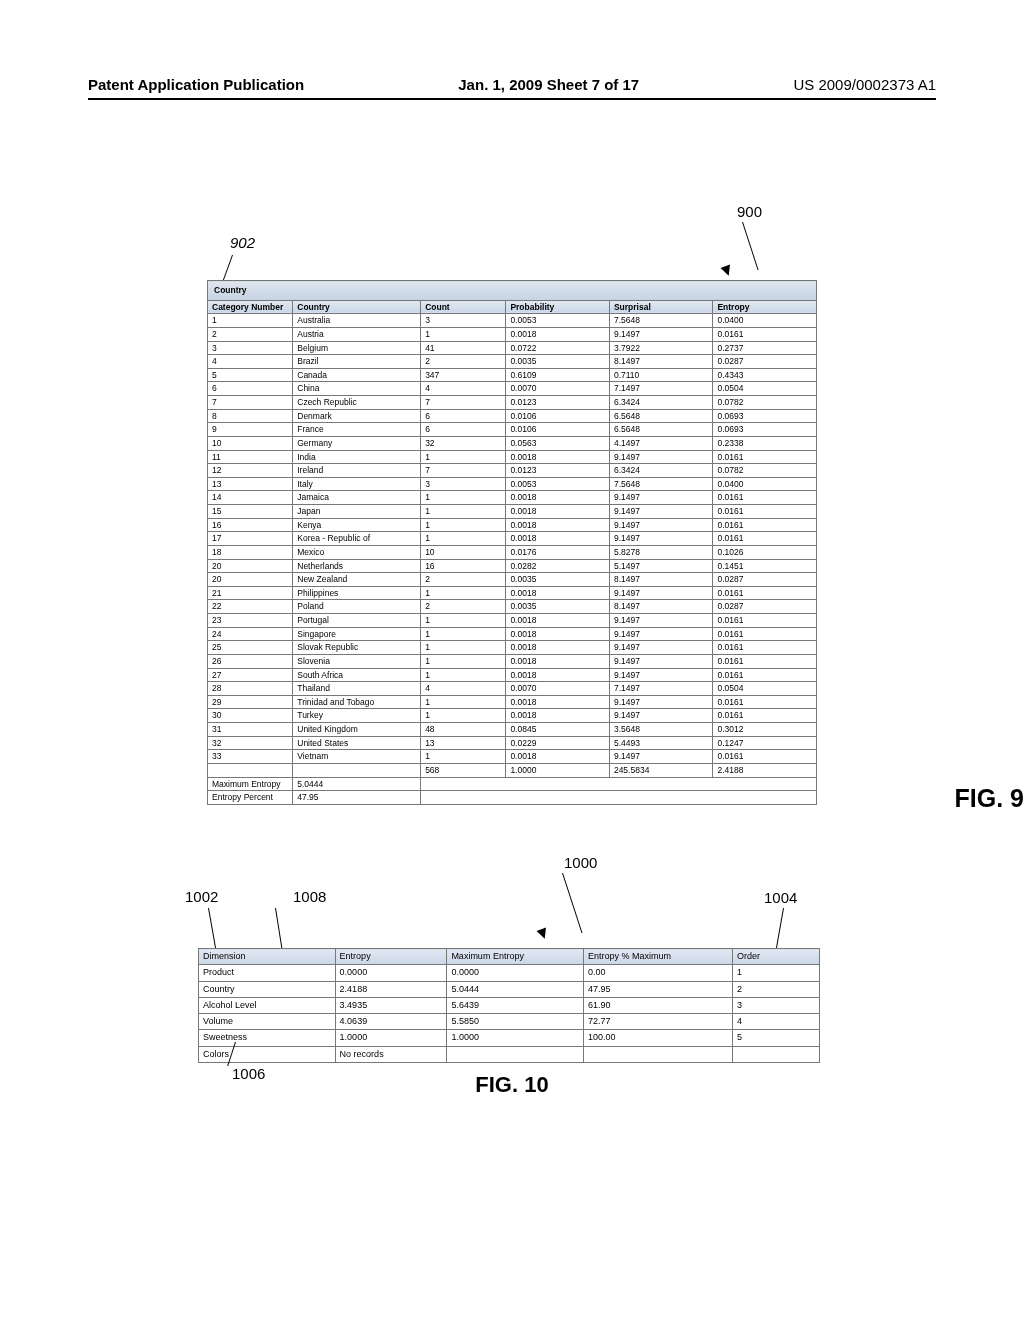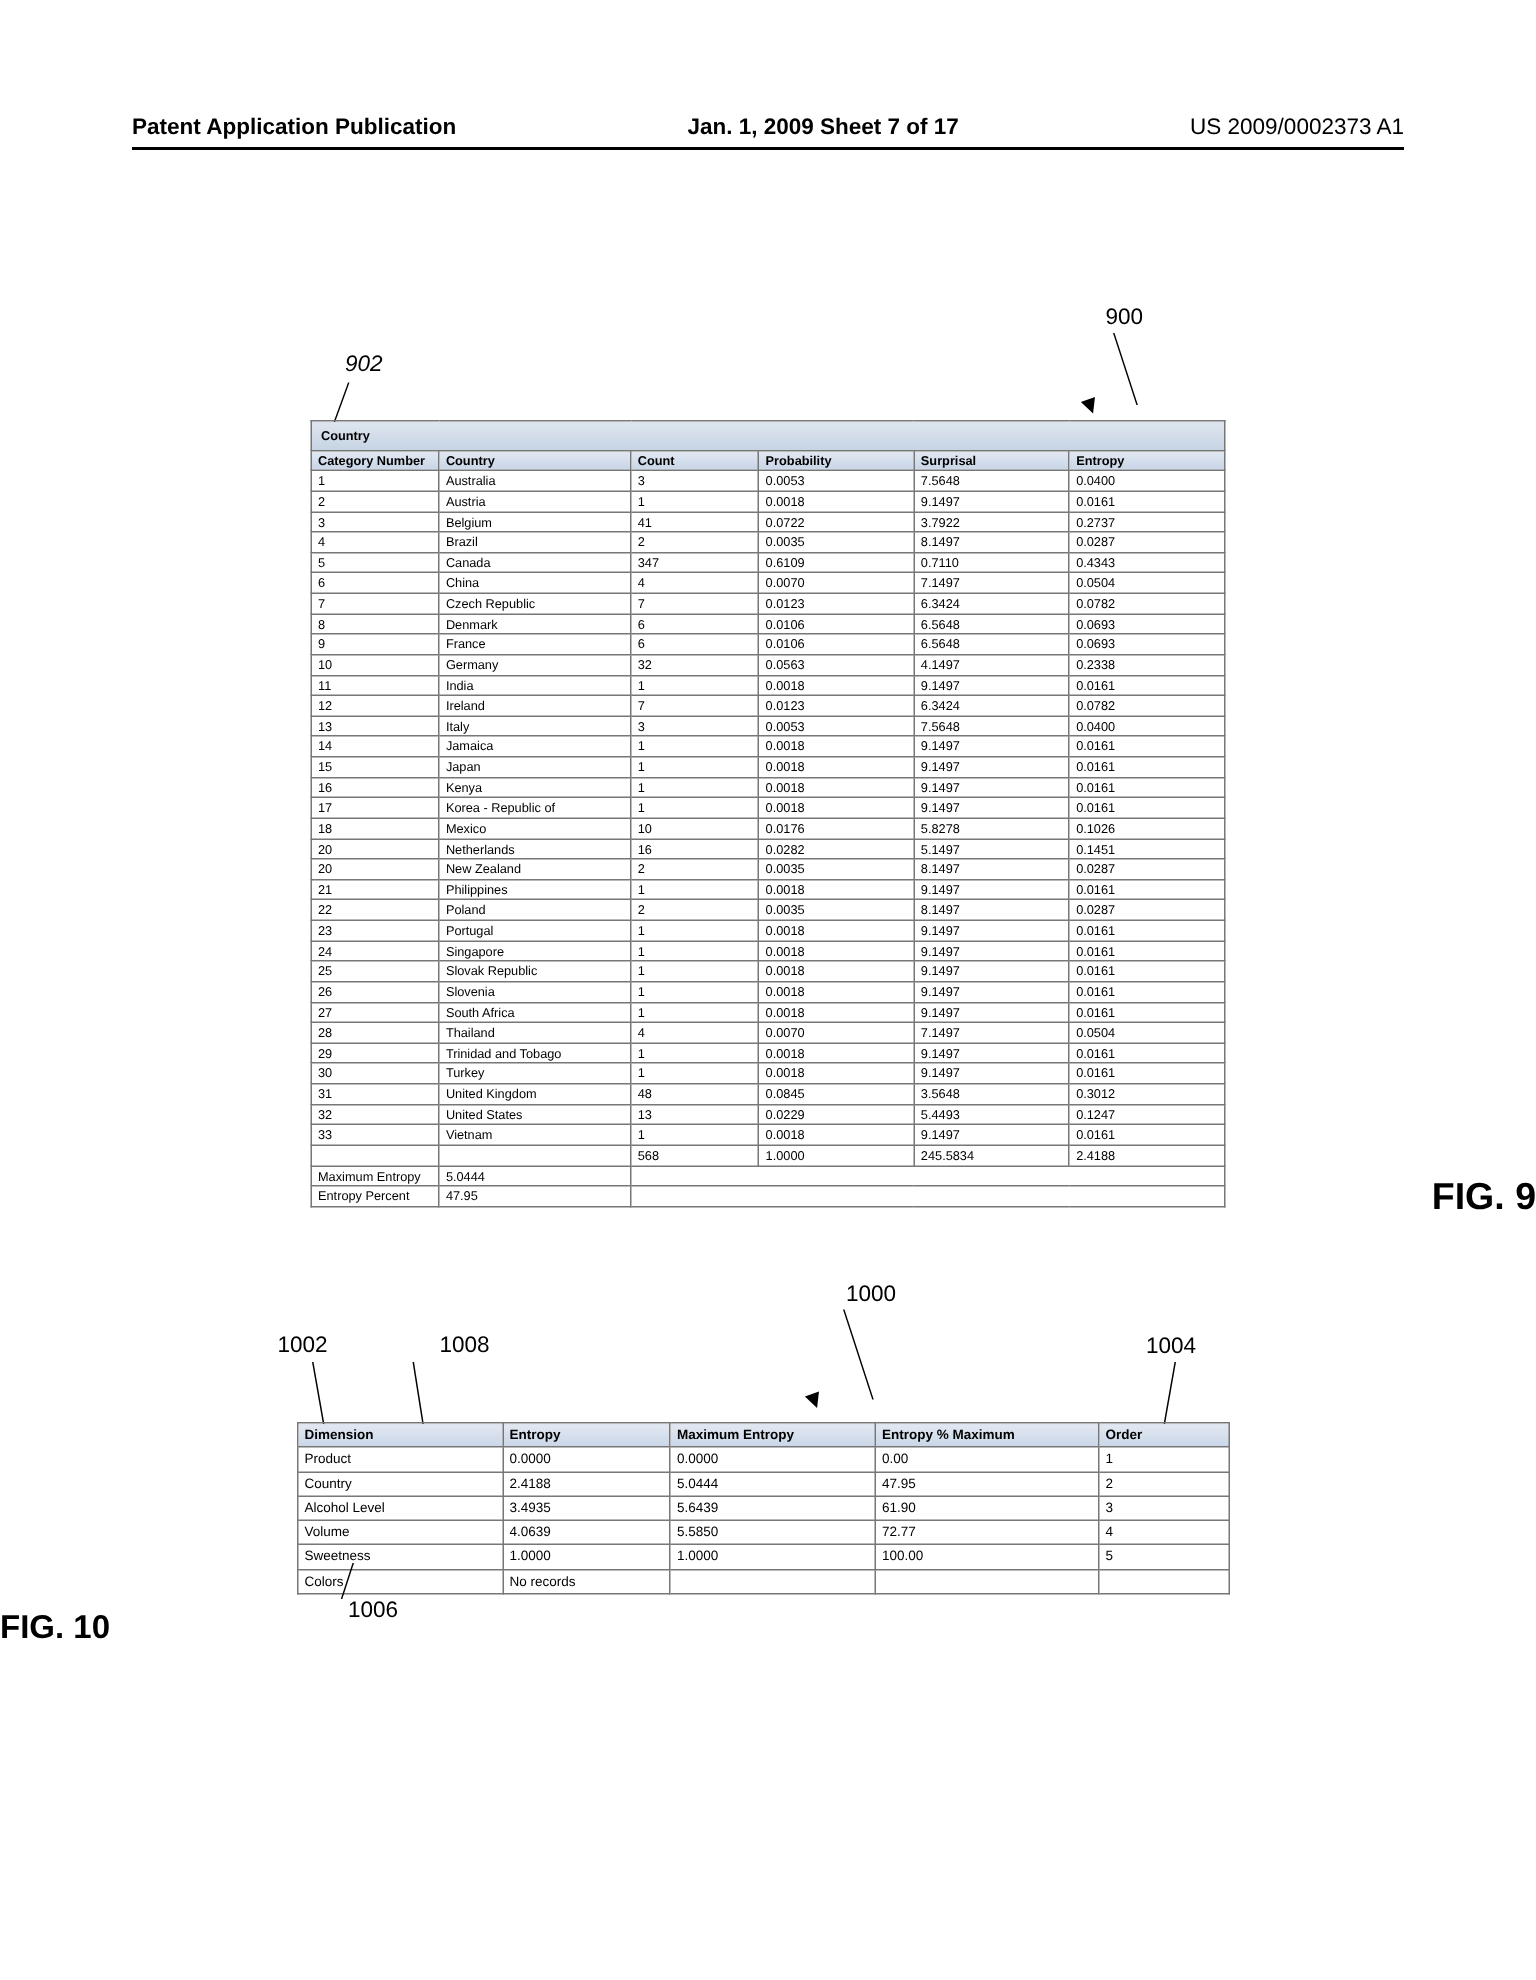--- a/index.html
+++ b/index.html
@@ -246,29 +246,29 @@
     border: 1px solid #777;
     padding: 2px 4px;
     font-size: 9px;
     text-align: left;
     line-height: 1.25;
     overflow: hidden;
     white-space: nowrap;
   }
   .fig10 th {
     background: linear-gradient(#e3e9f2, #c9d6e8);
-    font-weight: bold;
+    font-weight: normal;
   }
 
   .fig10-caption {
     position: absolute;
     top: 1072px;
     left: 0;
     width: 1024px;
-    text-align: left;
+    text-align: center;
     font-size: 22px;
     font-weight: bold;
   }
 </style>
 </head>
 <body>
 
 <div class="page">
 
   <div class="header">

